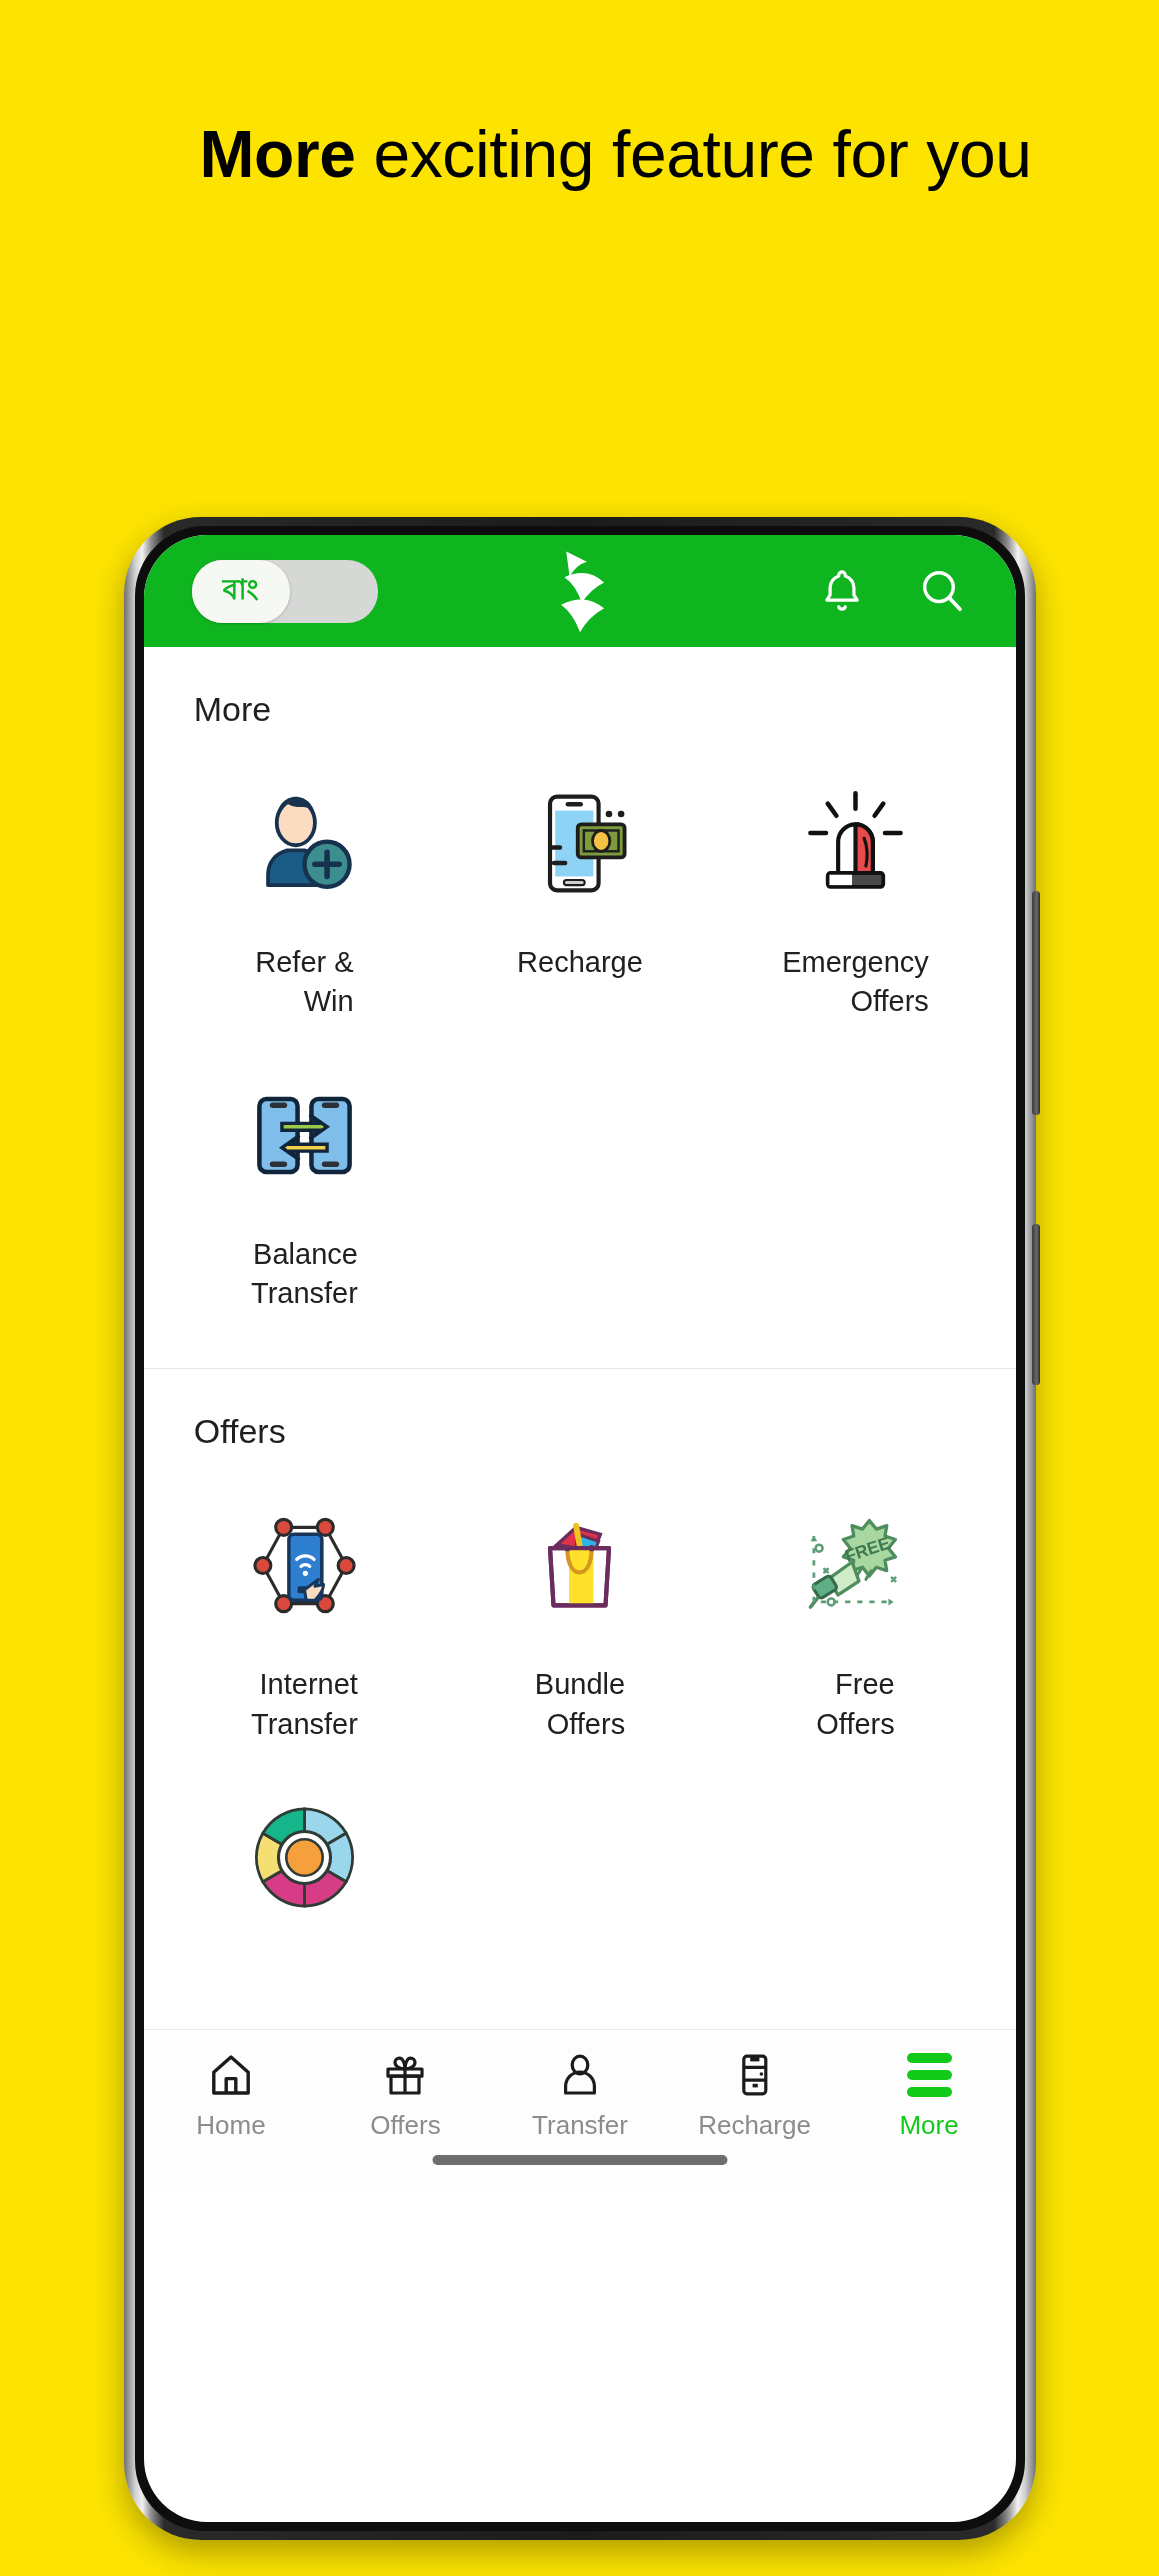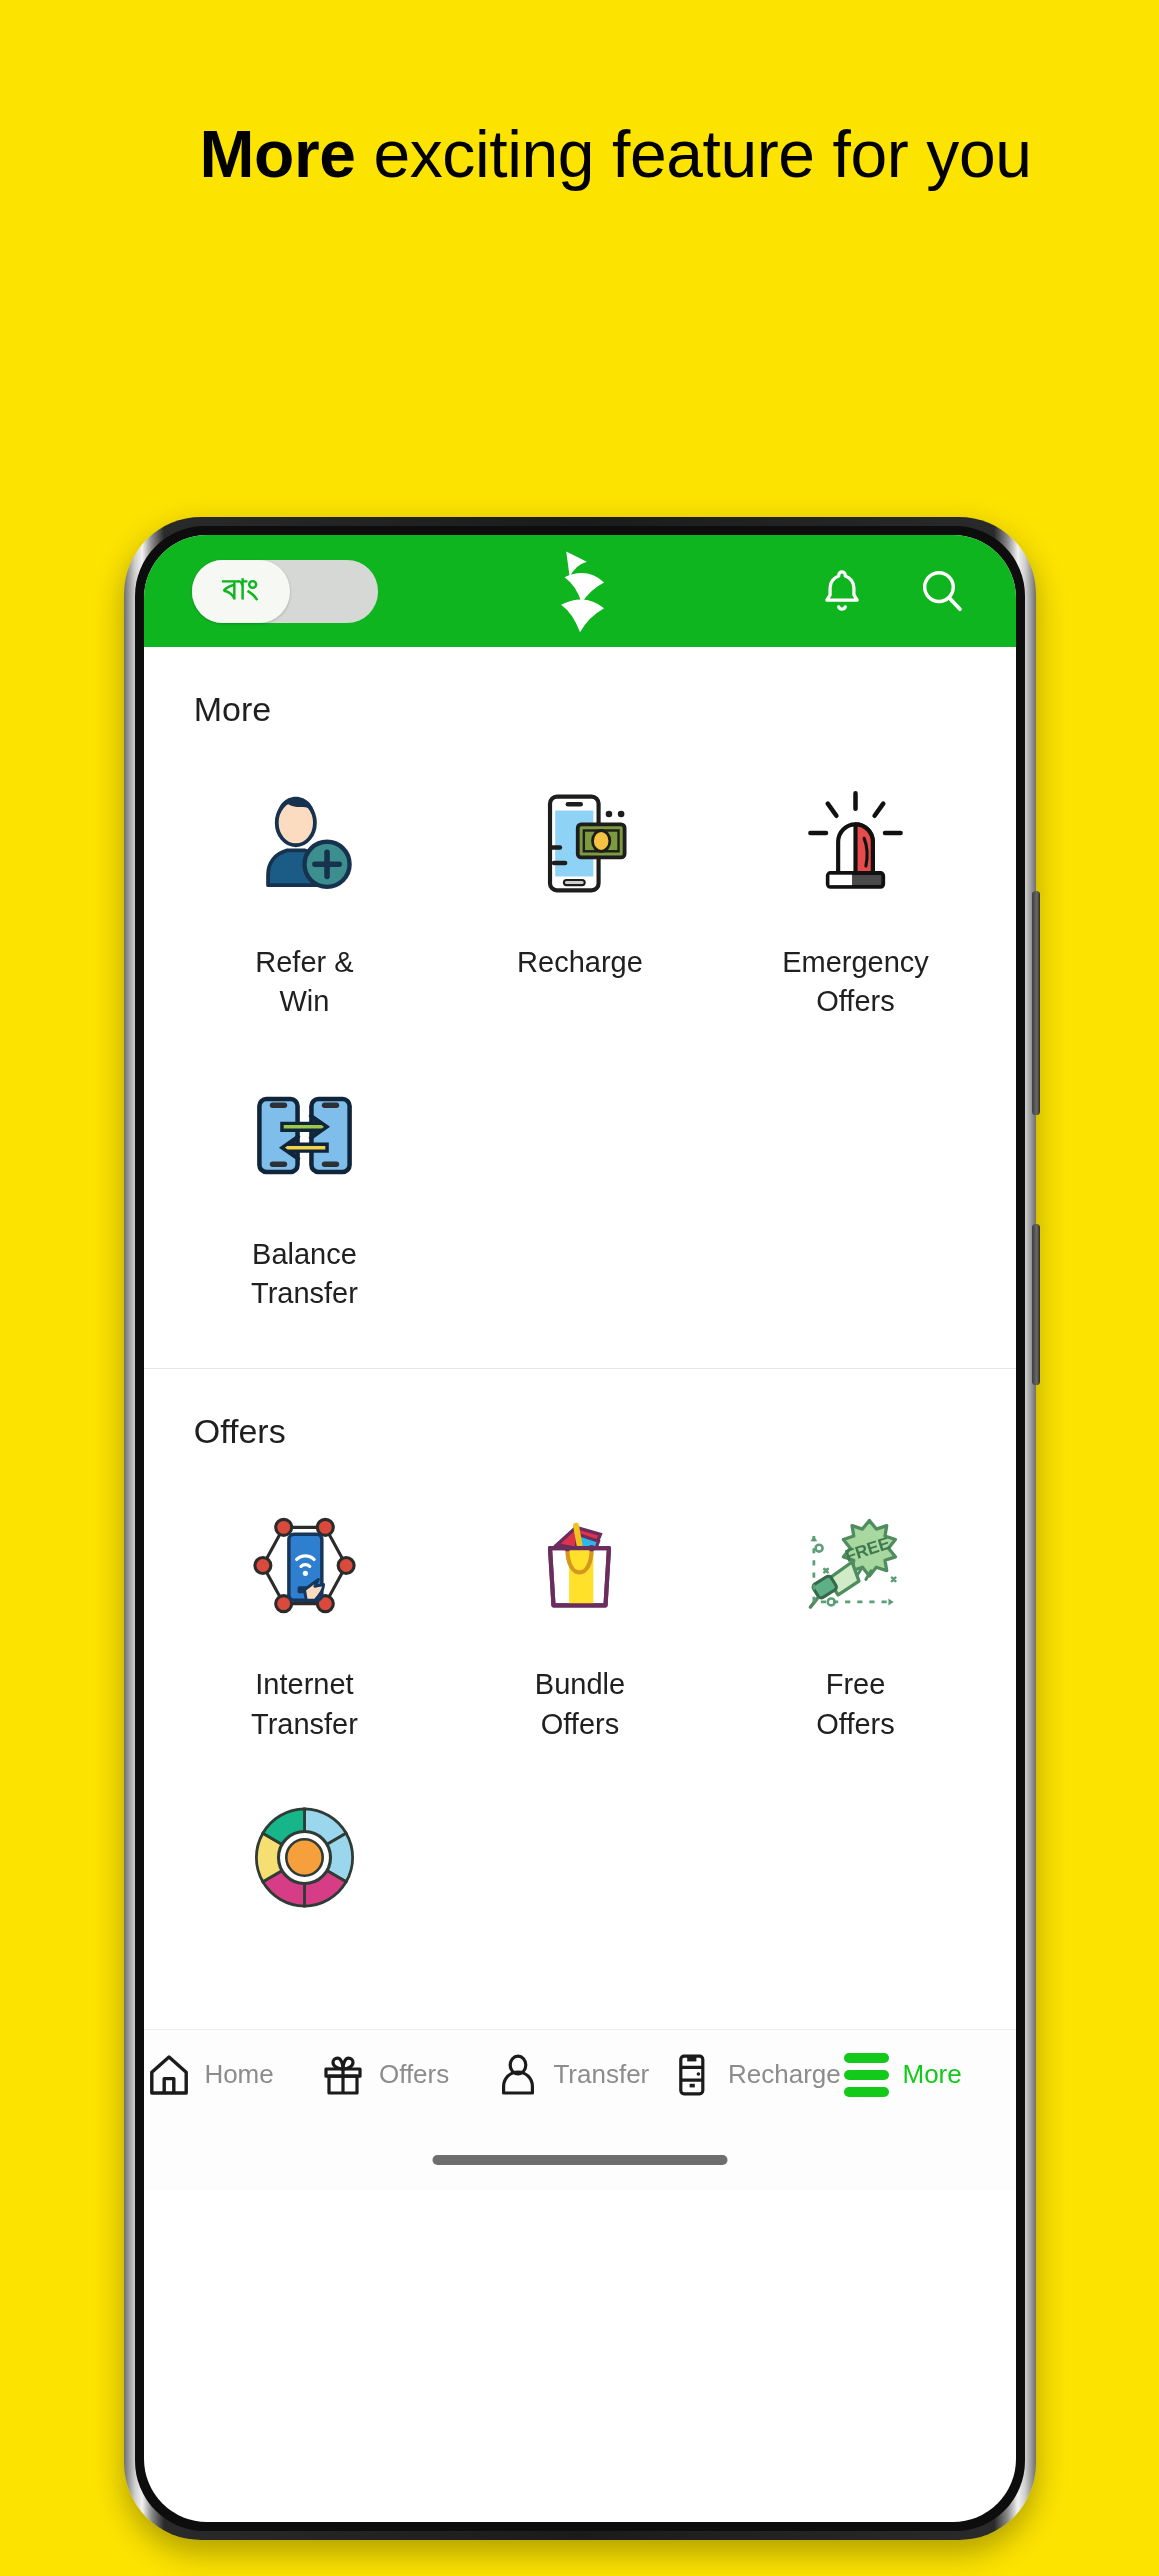--- a/index.html
+++ b/index.html
@@ -167,21 +167,21 @@
   .tile-ico {
     width: 118px; height: 118px;
     display: flex; align-items: center; justify-content: center;
   }
   .tile-ico svg { width: 111px; height: 111px; }
   .tile-label {
     margin-top: 41px;
     font-size: 29px;
     line-height: 1.35;
     color: #202020;
-    text-align: center;
+    text-align: right;
     white-space: pre-line;
   }
   .divider {
     height: 1.8px;
     background: #e6e6e6;
     margin: 54px 0 0 0;
   }
 
   
   .bottomnav {
@@ -189,21 +189,21 @@
     left: 0; right: 0; bottom: 0;
     height: 161px;
     background: #fdfdfd;
     border-top: 1.8px solid #ececec;
     display: flex;
     align-items: flex-start;
     padding-top: 19.7px;
   }
   .nav-item {
     flex: 1;
-    display: flex; flex-direction: row;
+    display: flex; flex-direction: column;
     align-items: center; gap: 10.7px;
   }
   .nav-ico { width: 50px; height: 50px; display:flex; align-items:center; justify-content:center; }
   .nav-ico svg { width: 48px; height: 48px; }
   .nav-label { font-size: 26px; color: #8c8c8c; }
   .nav-item.active .nav-label { color: #13C919; }
   .gesture-bar {
     position: absolute;
     left: 50%; bottom: 25px;
     transform: translateX(-50%);

